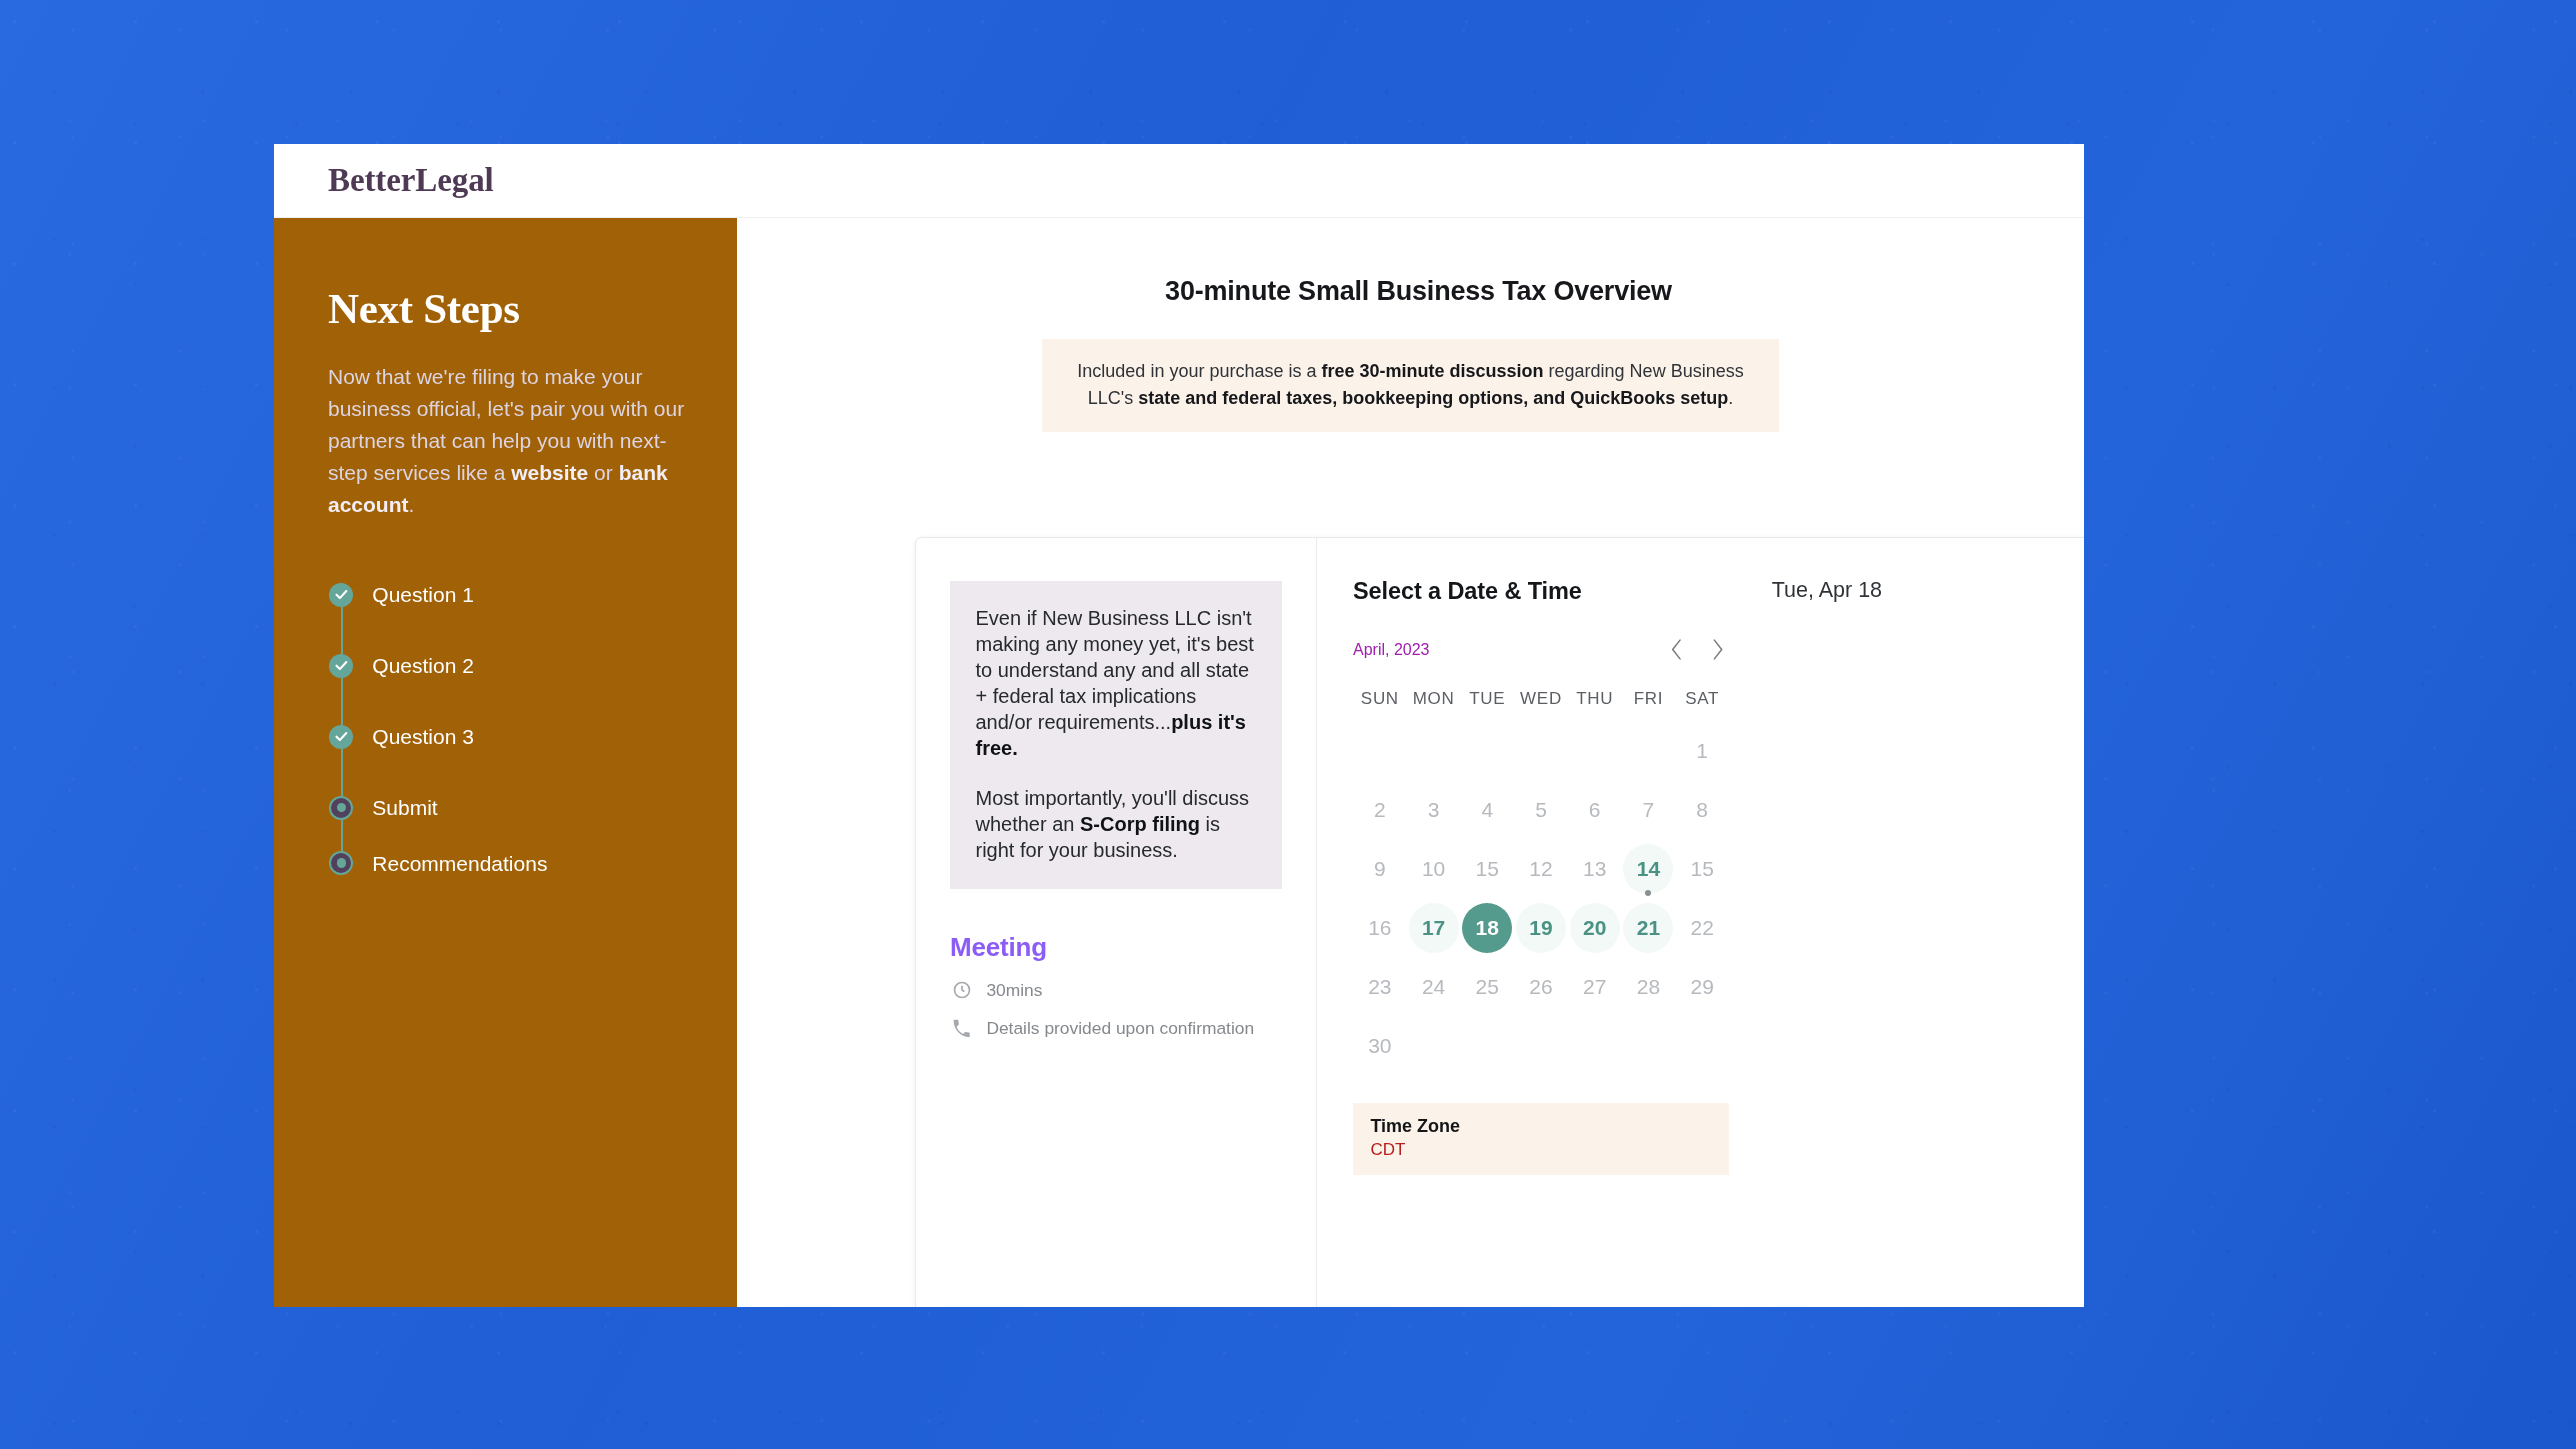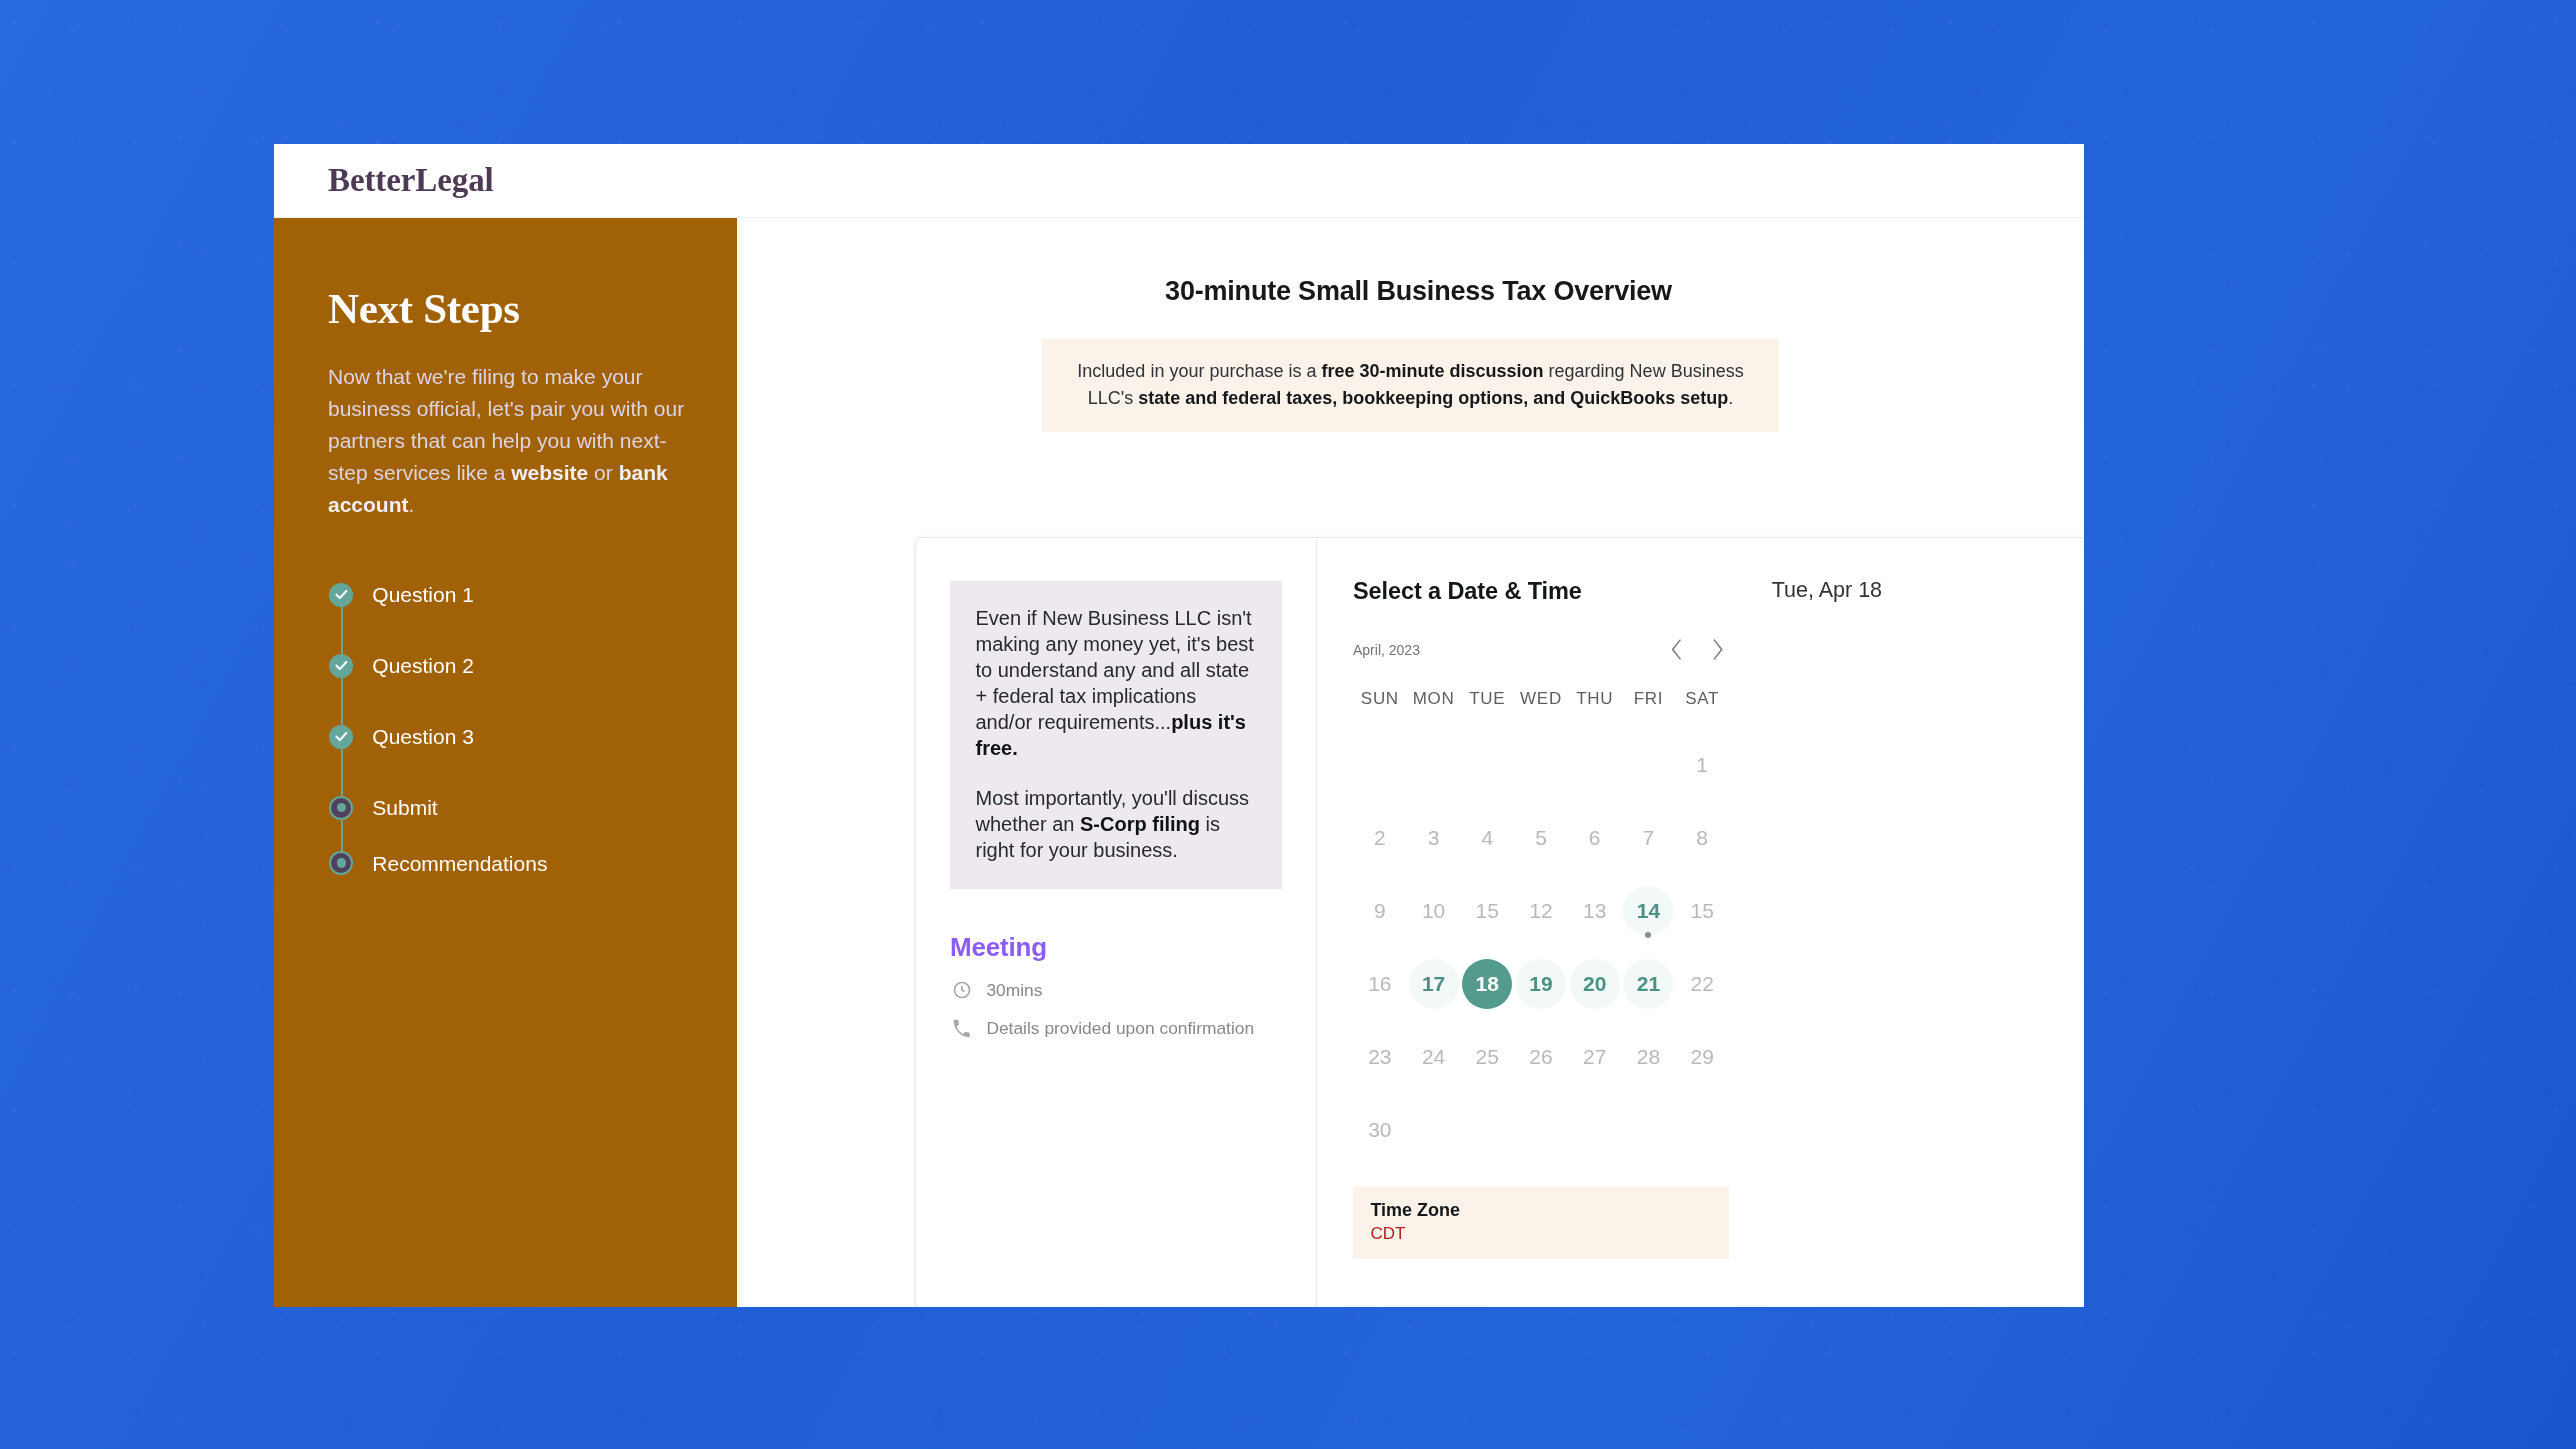--- a/index.html
+++ b/index.html
@@ -243,40 +243,40 @@
     color: #14171a;
     letter-spacing: -0.1px;
   }
   .cal-nav {
     display: flex;
     align-items: center;
     justify-content: space-between;
     margin-top: 31px;
   }
   .cal-month {
-    font-size: 14px;
-    color: #737373;
+    font-size: 16px;
+    color: #a21caf;
   }
   .cal-arrows { display: flex; gap: 17.4px; }
   .cal-arrow {
     width: 23px;
     height: 27px;
     display: flex;
     align-items: center;
     justify-content: center;
     cursor: pointer;
     color: #7b7f84;
   }
   .cal-arrow svg { display: block; }
 
   .cal-grid {
     margin-top: 25.5px;
     display: grid;
     grid-template-columns: repeat(7, 1fr);
-    row-gap: 18px;
+    row-gap: 4px;
   }
   .dow {
     text-align: center;
     font-size: 17px;
     color: #5b5f64;
     letter-spacing: 0.7px;
     padding-bottom: 10.7px;
   }
   .day {
     height: 55px;

